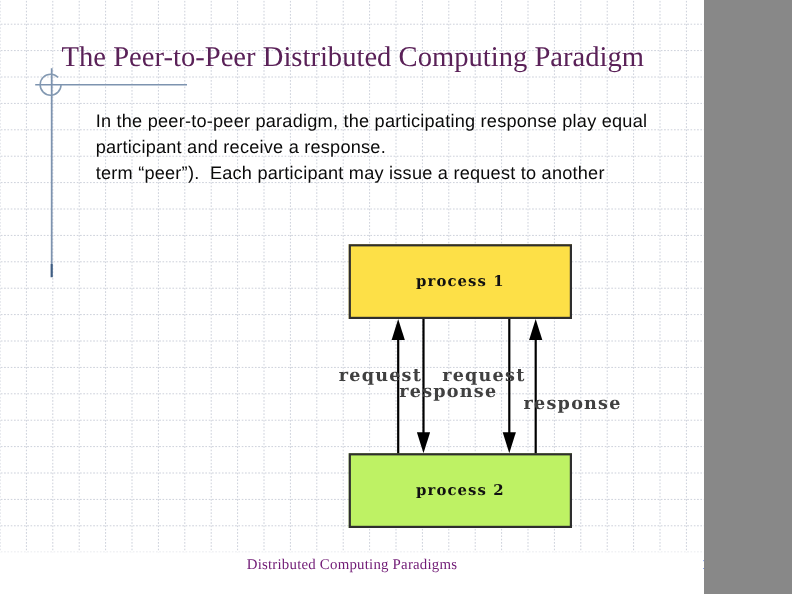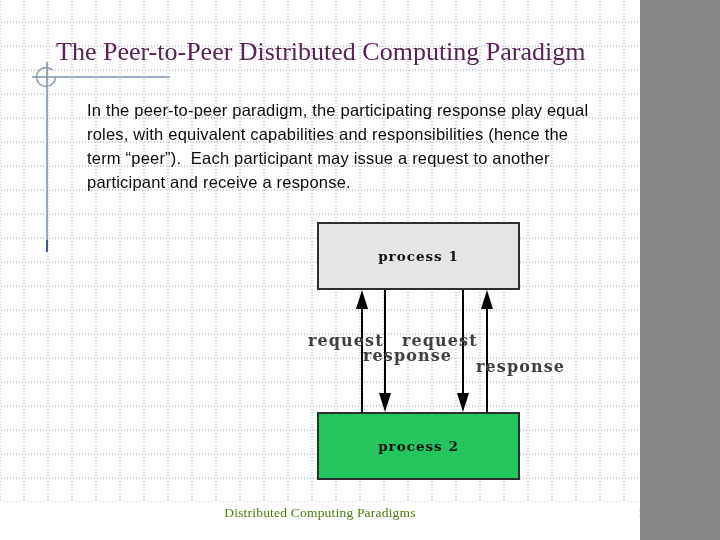--- a/index.html
+++ b/index.html
@@ -53,21 +53,21 @@
     font-family: "DejaVu Serif", serif; font-weight: bold;
     font-size: 16px; letter-spacing: 1.1px; color: #404040;
   }
   #lbl-request-up   { left: 308px; top: 331px; }
   #lbl-response-down{ left: 363px; top: 346px; }
   #lbl-request-down { left: 402px; top: 331px; }
   #lbl-response-up  { left: 476px; top: 357px; }
   .footer-text {
     position: absolute; left: 0; right: 0; top: 505px; text-align: center;
     font-family: "Liberation Serif", serif; font-size: 13.5px;
-    letter-spacing: 0.2px; color: #4d7c0f;
+    letter-spacing: 0.2px; color: #701a75;
   }
   .page-number {
     position: absolute; left: 638px; top: 505px;
     font-family: "Liberation Serif", serif; font-size: 13.5px; color: #1d4ed8;
   }
 </style>
 </head>
 <body>
 
 <div class="slide">
@@ -80,29 +80,28 @@
     <line x1="23" y1="186" x2="23" y2="198" stroke="#3f5d83" stroke-width="2"></line>
     <circle cx="22" cy="23" r="9.5" fill="none" stroke="#8399b2" stroke-width="1.4" stroke-dasharray="52 7.7"></circle>
   </svg>
 
   <div class="right-line"></div>
 
   <div class="title">The Peer-to-Peer Distributed Computing Paradigm</div>
 
   <div class="body-text">
     <div class="line">In the peer-to-peer paradigm, the participating response play equal</div>
-    <div class="line">roles, with equivalent capabilities and responsibilities (hence the</div>
+    <div class="line">participant and receive a response.</div>
     <div class="line">term “peer”).  Each participant may issue a request to another</div>
-    <div class="line">participant and receive a response.</div>
   </div>
 
-  <div class="pbox" id="process-1-box" style="background-color: #e5e5e5;">
+  <div class="pbox" id="process-1-box" style="background-color: #fde047;">
     <span class="pbox-label">process 1</span>
   </div>
-  <div class="pbox" id="process-2-box" style="background-color: #22c55e;">
+  <div class="pbox" id="process-2-box" style="background-color: #bef264;">
     <span class="pbox-label">process 2</span>
   </div>
 
   <svg class="arrows-svg" width="170" height="126" viewBox="0 0 170 126">
     <g>
       <line x1="22" y1="19" x2="22" y2="124" stroke="#000" stroke-width="2"></line>
       <polygon points="22,2 16,21 28,21" fill="#000"></polygon>
     </g>
     <g>
       <line x1="45" y1="2" x2="45" y2="107" stroke="#000" stroke-width="2"></line>

